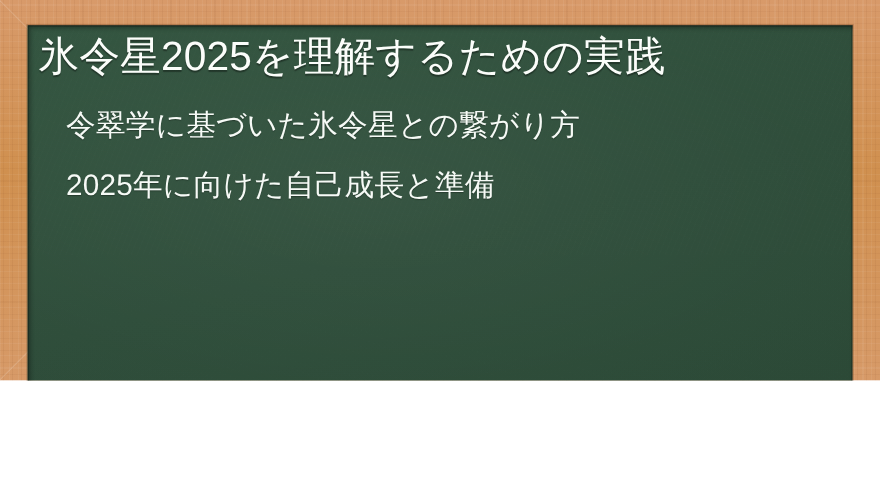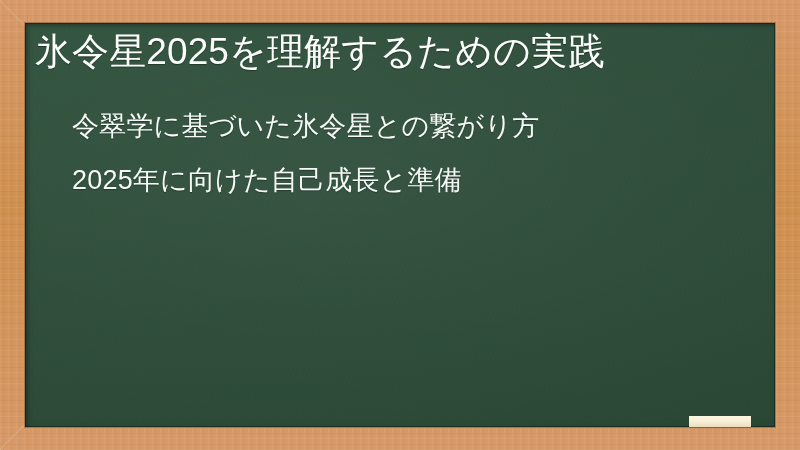--- a/index.html
+++ b/index.html
@@ -11,21 +11,21 @@
     width: 800px;
     height: 450px;
     overflow: hidden;
     font-family: "Liberation Sans", "DejaVu Sans", sans-serif;
   }
 
   
   #slide {
     position: relative;
     width: 800px;
-    height: 450px;
+    height: 346px;
     box-sizing: border-box;
     overflow: hidden;
   }
 
   .wood-frame {
     position: absolute;
     inset: 0;
     background:
       repeating-linear-gradient(
         90deg,
@@ -123,21 +123,21 @@
     letter-spacing: 0.1px;
     white-space: nowrap;
     text-shadow: 0 1px 1px rgba(0,0,0,0.35);
   }
 
   .bullet-list {
     position: absolute;
     left: 35px;
     top: 78px;
     width: 700px;
-    margin: 12px;
+    margin: 0;
     padding: 0;
     list-style: none;
   }
 
   .bullet-item {
     font-size: 27px;
     line-height: 1.0;
     font-weight: 400;
     color: #f6faf6;
     letter-spacing: 0.2px;

